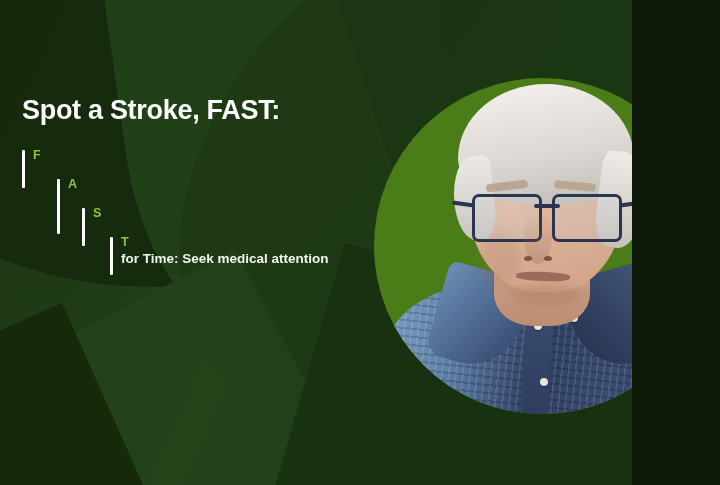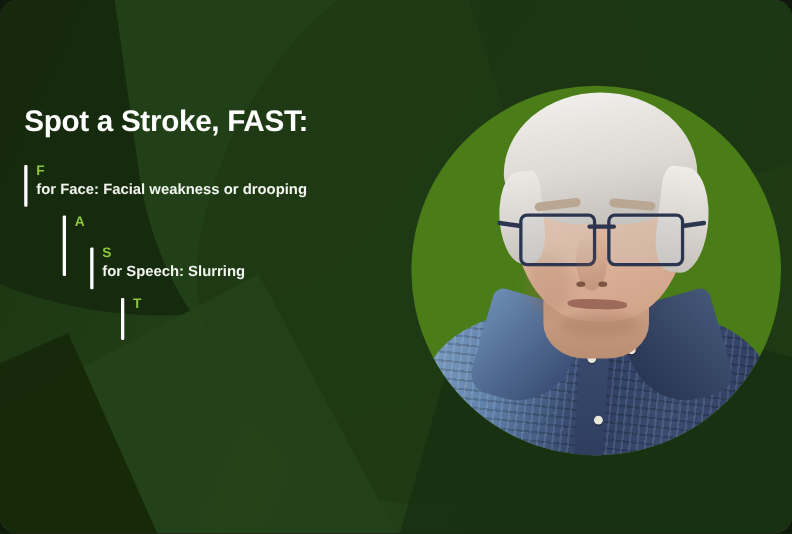--- a/index.html
+++ b/index.html
@@ -3,26 +3,25 @@
 <meta charset="utf-8">
 <title>Spot a Stroke, FAST</title>
 <style>
   html, body {
     margin: 0;
     padding: 0;
     background: #0f1a0b;
   }
   #canvas {
     position: relative;
-    width: 720px;
+    width: 632px;
     height: 485px;
     overflow: hidden;
-    background: #701a75;
+    background: #0c4a6e;
     font-family: "Liberation Sans", sans-serif;
-    border-radius: 16px;
     -webkit-font-smoothing: antialiased;
   }
 
   
   .bg-base {
     position: absolute;
     inset: 0;
     background: linear-gradient(115deg, #1b3410 0%, #23421a 45%, #1d3713 100%);
   }
   .wedge {
@@ -396,33 +395,32 @@
     </div>
   </div>
 
   <div class="title">Spot a Stroke, FAST:</div>
 
   <div class="fast-list">
 
     <div class="fast-item item-f">
       <span class="bar"></span>
       <span class="fast-letter">F</span>
-      <span class="fast-text">for Face: Facial weakness or drooping</span>
     </div>
 
     <div class="fast-item item-a two-line">
       <span class="bar"></span>
       <span class="fast-letter">A</span>
     </div>
 
     <div class="fast-item item-s">
       <span class="bar"></span>
       <span class="fast-letter">S</span>
-      <span class="fast-text">for Speech: Slurring</span>
     </div>
 
     <div class="fast-item item-t">
       <span class="bar"></span>
       <span class="fast-letter">T</span>
+      <span class="fast-text">for Time: Seek medical attention</span>
     </div>
 
   </div>
 </div>
 
 </body></html>

